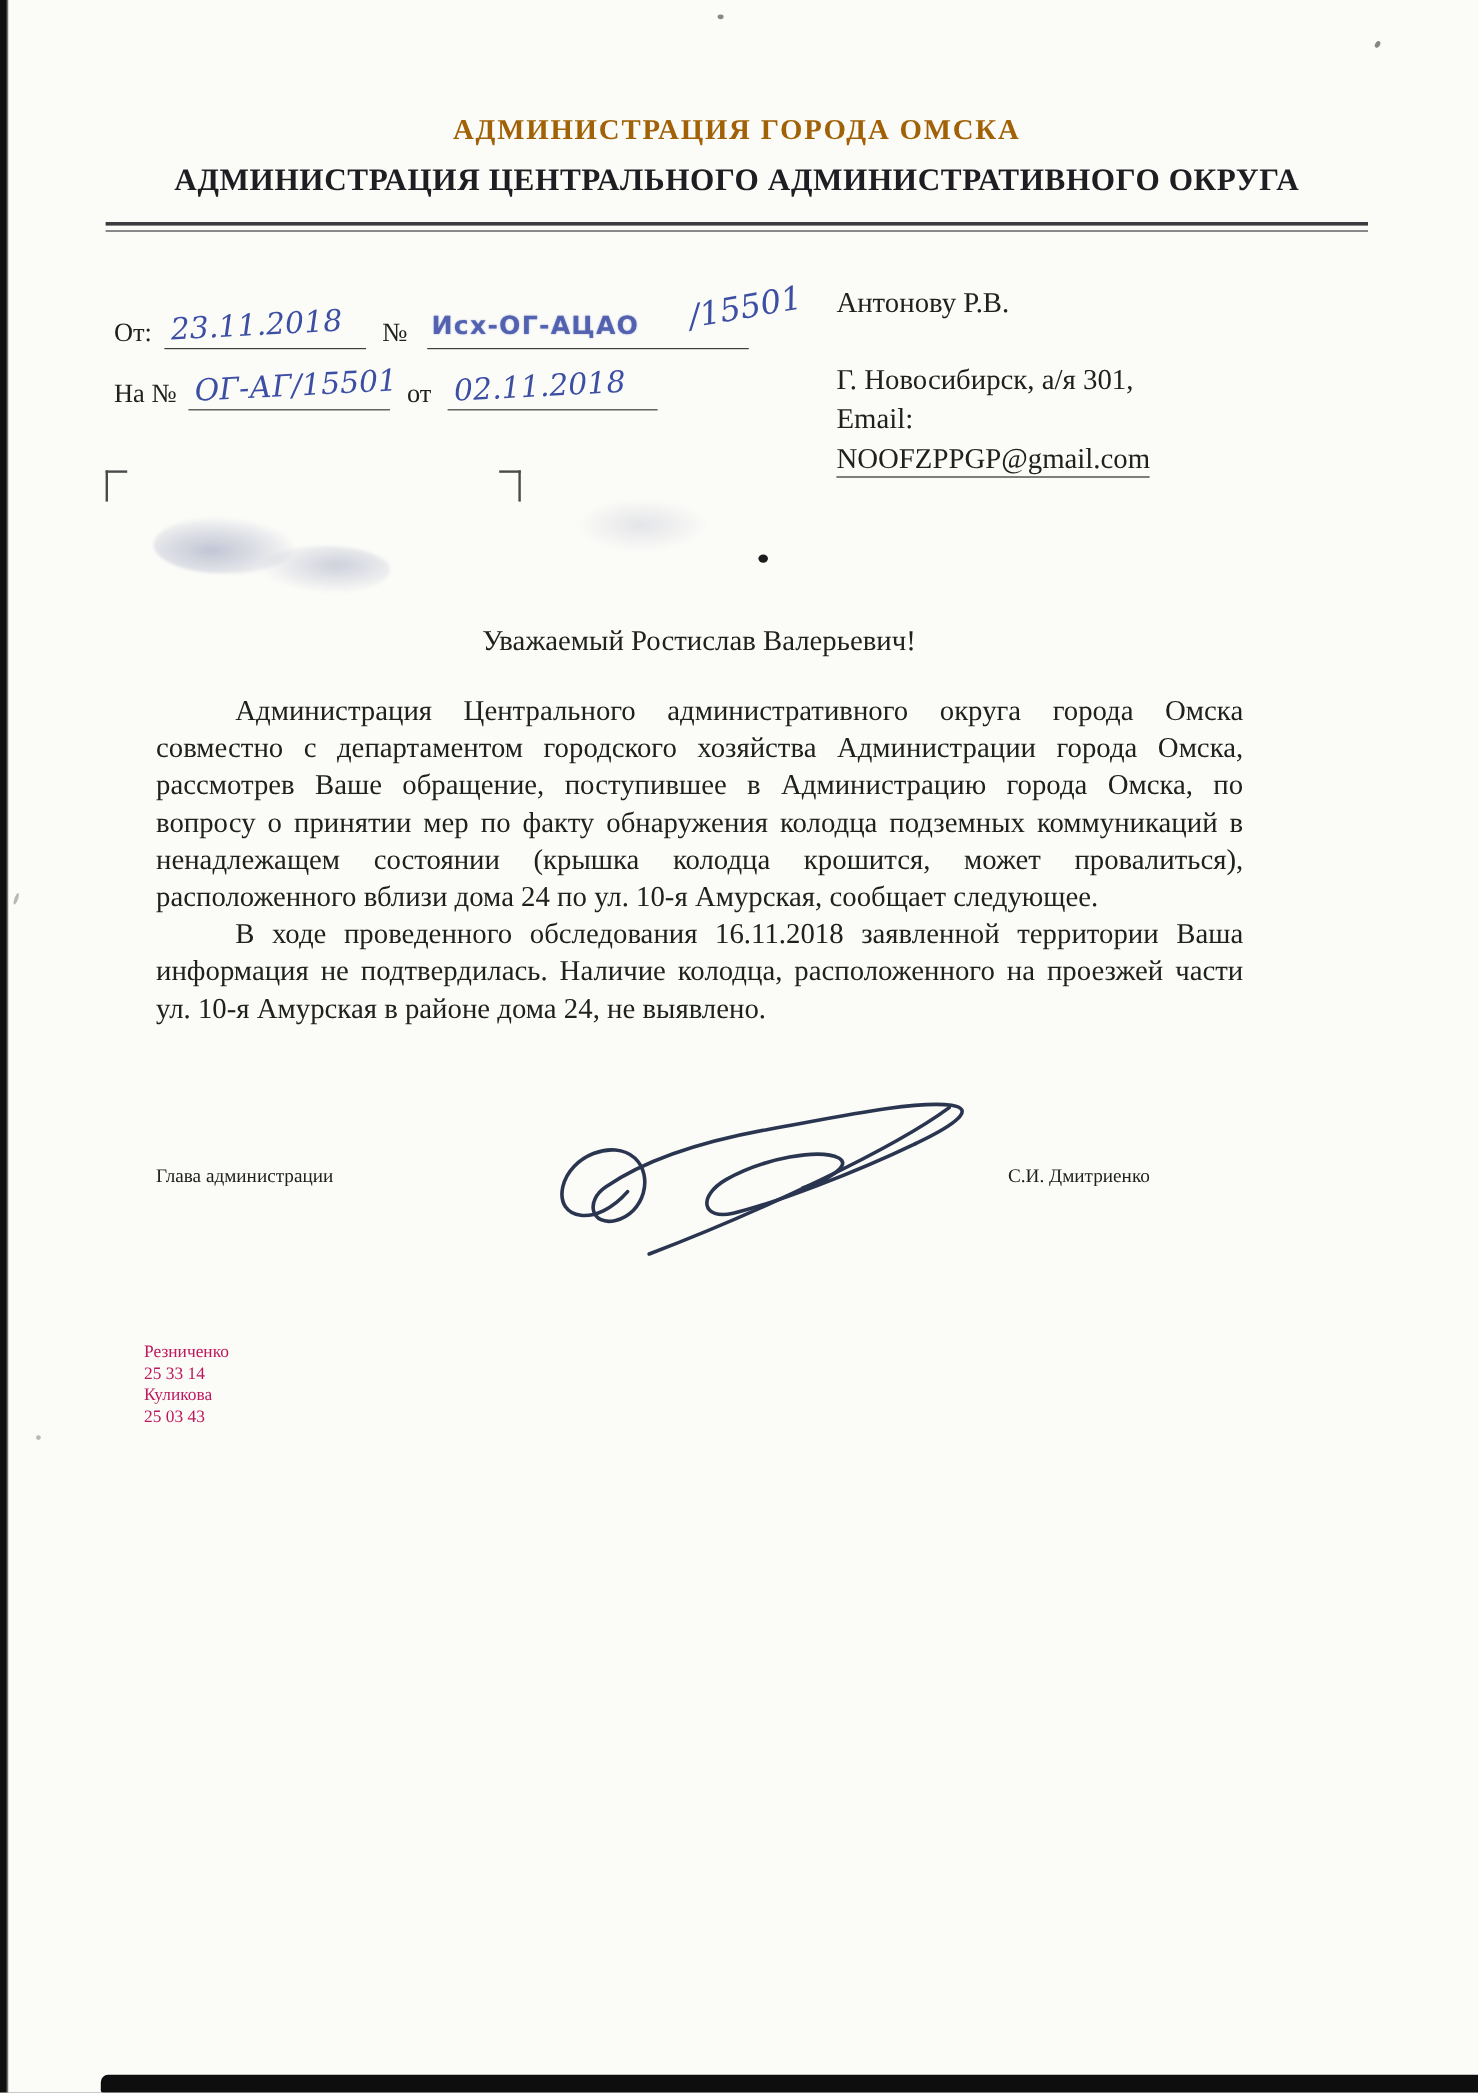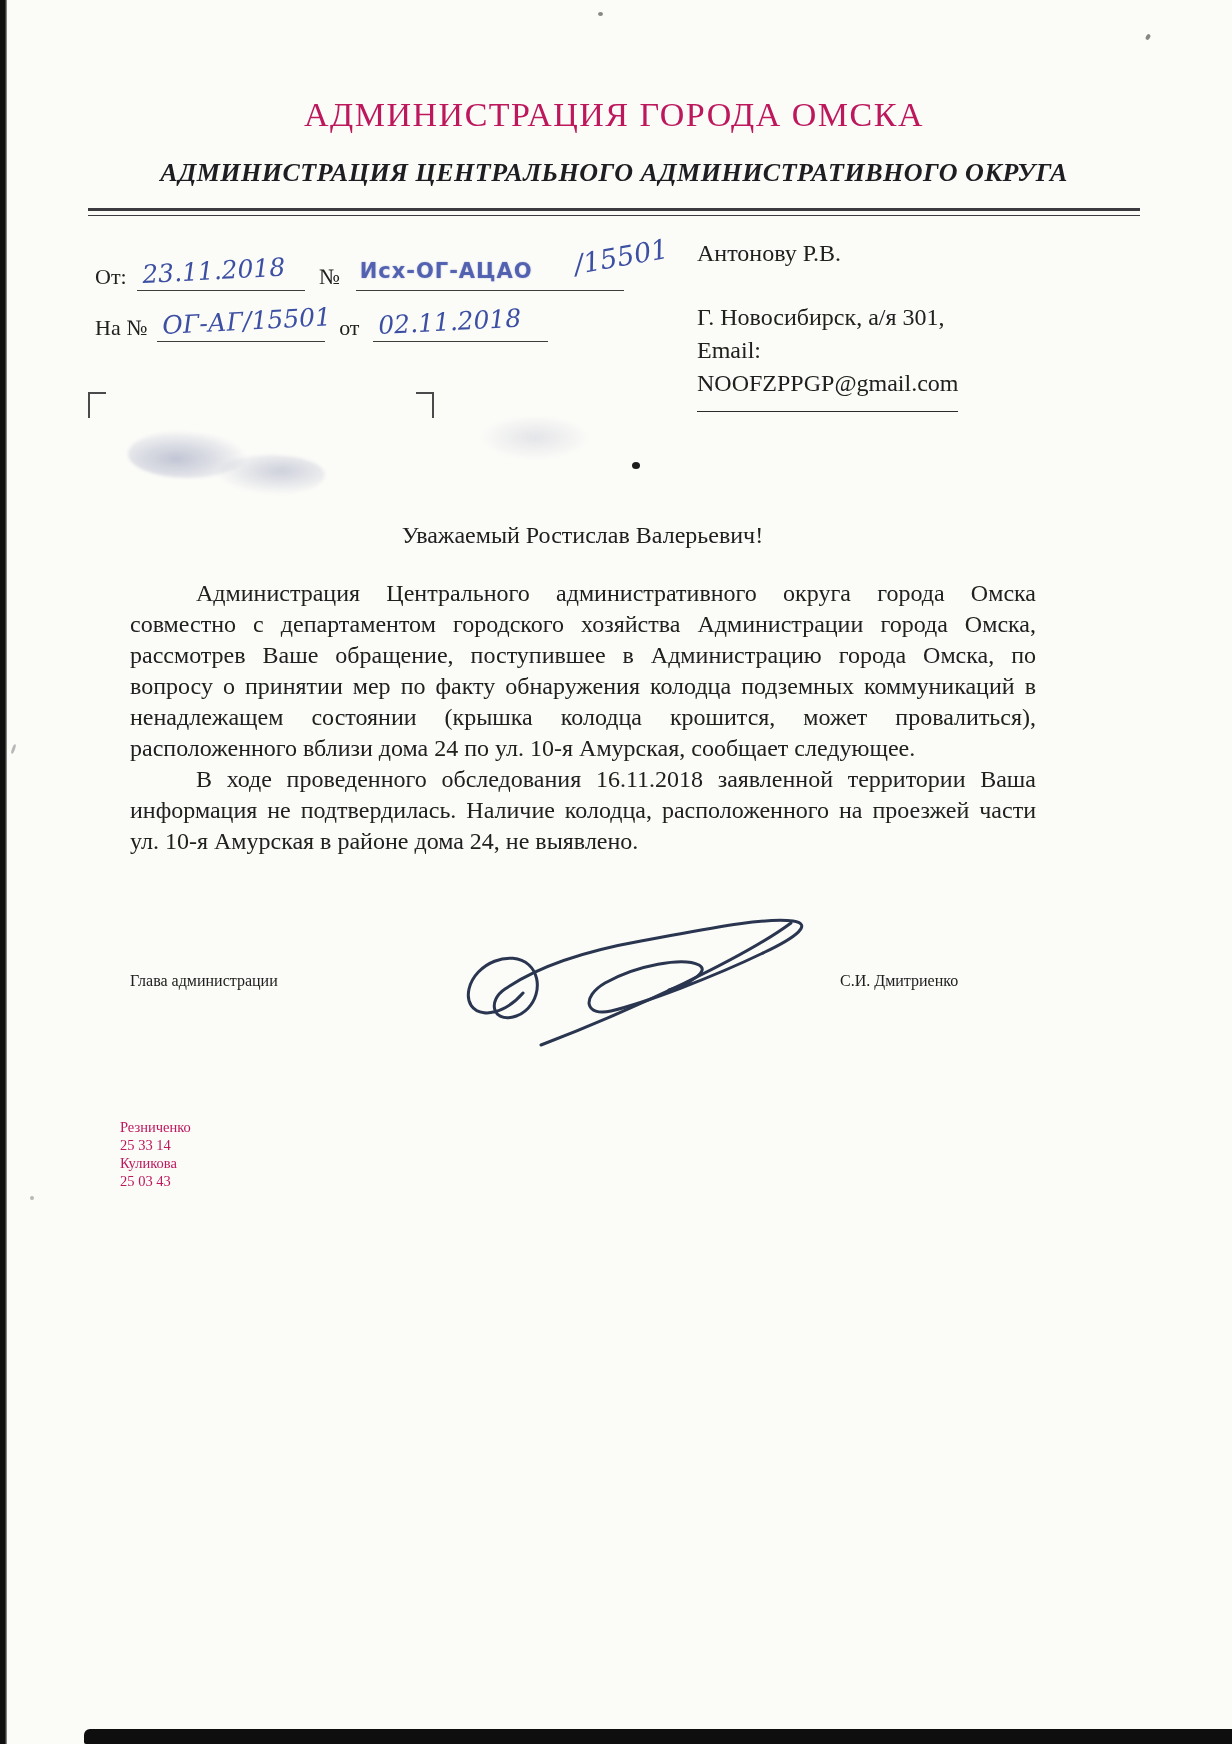--- a/index.html
+++ b/index.html
@@ -24,22 +24,22 @@
     background: radial-gradient(ellipse at 40% 60%, rgba(60,70,130,.30), rgba(60,70,130,.08) 55%, transparent 70%); }
   .smudge.s2 { left:215px; top:455px; width:110px; height:40px;
     background: radial-gradient(ellipse at 60% 40%, rgba(50,60,120,.22), transparent 70%); }
   .smudge.s3 { left:480px; top:415px; width:110px; height:45px;
     background: radial-gradient(ellipse at 50% 50%, rgba(90,95,140,.14), transparent 70%); }
   .bullet-dot { position:absolute; left:632px; top:462px; width:8px; height:7px;
     background:#1c1c1c; border-radius:50%; }
 
   
   .header { position:absolute; left:88px; top:96px; width:1052px; text-align:center; }
-  .title1 { font-size:34px; font-weight:normal; letter-spacing:1.5px; color:#be185d; }
-  .title2 { font-size:26px; font-weight:bold; letter-spacing:.5px; margin-top:24px; color:#1d1d22;font-style:italic; }
+  .title1 { font-size:24px; font-weight:bold; letter-spacing:1.5px; color:#a16207; }
+  .title2 { font-size:26px; font-weight:bold; letter-spacing:.5px; margin-top:12px; color:#1d1d22; }
   .rule { margin-top:20px; height:4px;
     border-top:3px solid #3c3c40; border-bottom:1.5px solid #3c3c40; }
 
   
   .meta-left { position:absolute; left:95px; top:240px; width:575px; font-size:22px; }
   .sender-address { letter-spacing:.5px; word-spacing:6px; }
   .meta-line { display:flex; align-items:flex-end; margin-top:16px; }
   .meta-line .lbl { white-space:nowrap; padding-bottom:1px; }
   .fill { position:relative; border-bottom:1.8px solid #3d3d3d; height:34px; }
   .fill.f-date { width:168px; margin:0 14px 0 10px; }
@@ -59,21 +59,21 @@
     text-shadow:0 0 1.5px rgba(58,76,165,.45);
   }
   .hand-num {
     left:auto; right:-48px; bottom:10px; font-size:27px;
     transform:rotate(-10deg);
   }
 
   .meta-right { position:absolute; left:697px; top:240px; width:440px; font-size:24px; }
   .recipient-name { margin-bottom:34px; }
   .recipient-line { line-height:33px; }
-  .email-link { border-bottom:1.8px solid #2b2b2b; padding-bottom:15px; }
+  .email-link { border-bottom:1.8px solid #2b2b2b; padding-bottom:1px; }
 
   
   .mark { position:absolute; top:392px; width:16px; height:24px; }
   .mark.left  { left:88px;  border-left:2px solid #4a4a4a; border-top:2px solid #4a4a4a; }
   .mark.right { left:416px; border-right:2px solid #4a4a4a; border-top:2px solid #4a4a4a; }
 
   
   .salutation { position:absolute; left:130px; top:522px; width:905px;
     text-align:center; font-size:24px; }
   .body-text { position:absolute; left:130px; top:578px; width:906px;

